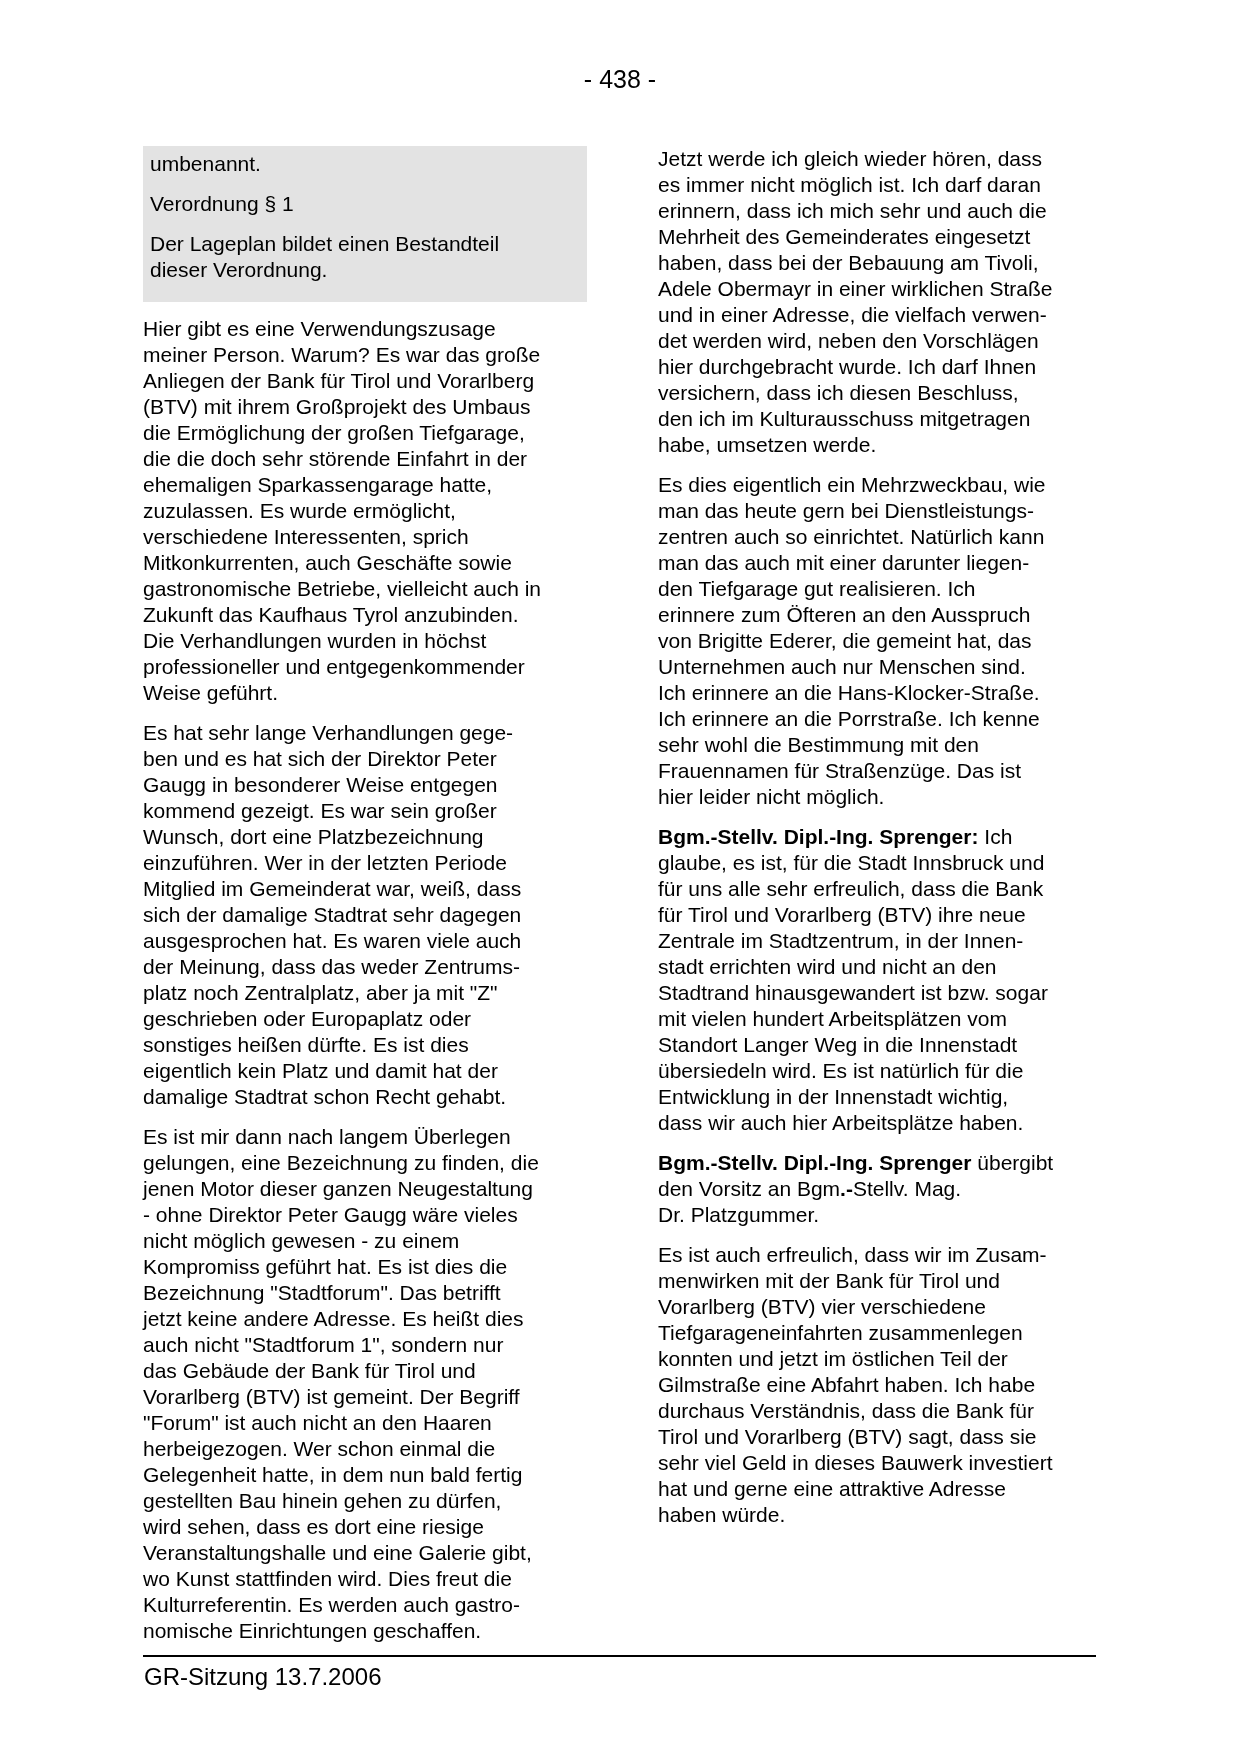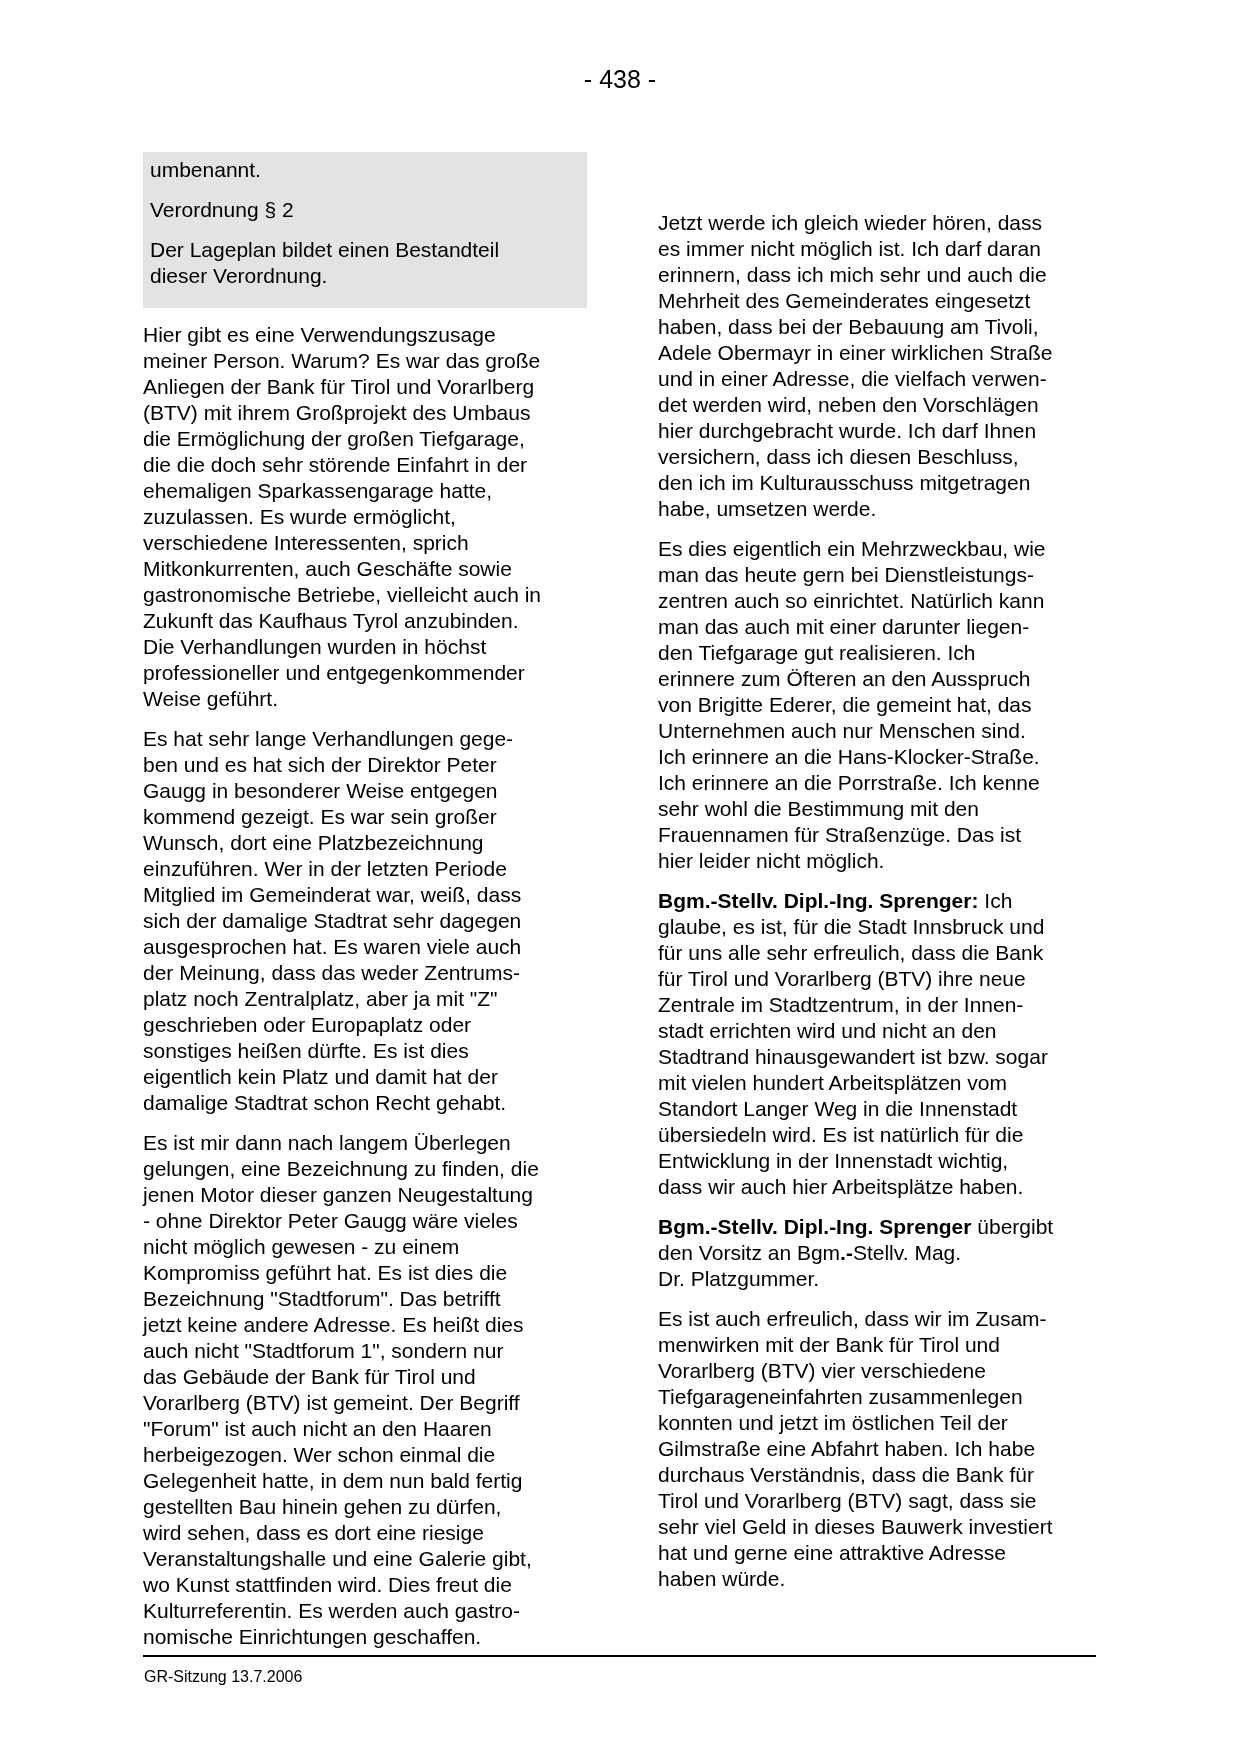--- a/index.html
+++ b/index.html
@@ -16,25 +16,25 @@
     position: absolute;
     top: 68px;
     left: 143px;
     width: 954px;
     text-align: center;
     font-size: 25px;
     line-height: 22px;
   }
   .columns {
     position: absolute;
-    top: 152px;
+    top: 146px;
     left: 143px;
     display: flex;
     gap: 71px;
-    align-items: center;
+    align-items: flex-start;
   }
   .col-left  { width: 444px; }
   .col-right { width: 432px; }
   .para {
     margin: 0 0 14px 0;
     font-size: 21px;
     line-height: 26px;
     white-space: pre;
   }
   .highlight {
@@ -50,34 +50,34 @@
     left: 143px;
     top: 1655px;
     width: 953px;
     border-top: 2px solid #000000;
     height: 0;
   }
   .footer-text {
     position: absolute;
     left: 144px;
     top: 1665px;
-    font-size: 16px;
+    font-size: 24px;
     line-height: 24px;
   }
 </style>
 </head>
 <body>
 
 <div class="page-number">- 438 -</div>
 
 <div class="columns">
   <div class="col-left">
     <div class="highlight" style="background: rgb(227, 227, 227);">
         <p class="para"><span>umbenannt.</span></p>
-        <p class="para"><span>Verordnung § 2</span></p>
+        <p class="para"><span>Verordnung § 1</span></p>
         <p class="para"><span>Der Lageplan bildet einen Bestandteil
 dieser Verordnung.</span></p>
       </div>
     <div>
         <p class="para"><span>Hier gibt es eine Verwendungszusage
 meiner Person. Warum? Es war das große
 Anliegen der Bank für Tirol und Vorarlberg
 (BTV) mit ihrem Großprojekt des Umbaus
 die Ermöglichung der großen Tiefgarage,
 die die doch sehr störende Einfahrt in der

